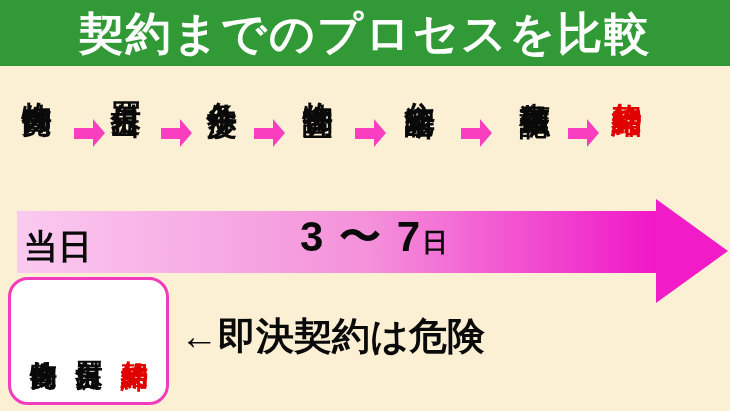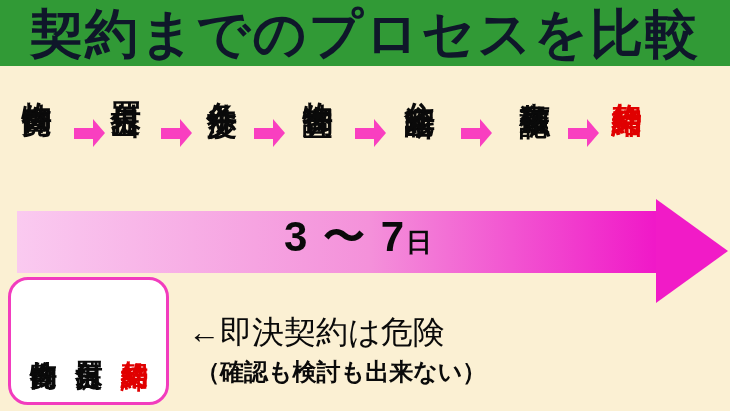--- a/index.html
+++ b/index.html
@@ -7,21 +7,21 @@
   .stage{
     position:relative;width:730px;height:411px;
     background:#fbf0d3;overflow:hidden;color:#0a0a0a;
   }
   
   .banner{
     position:absolute;left:0;top:0;width:730px;height:66px;
     background:#319a36;display:flex;align-items:center;justify-content:center;
   }
   .banner .title{
-    color:#0f172a;font-size:53px;font-weight:900;letter-spacing:2px;line-height:1;
+    color:#ffffff;font-size:45px;font-weight:900;letter-spacing:2px;line-height:1;
     white-space:nowrap;
   }
   
   .step{
     position:absolute;top:78px;
     writing-mode:vertical-rl;text-orientation:upright;
     font-size:30px;font-weight:800;letter-spacing:2px;line-height:1.06;
     white-space:nowrap;
   }
   .step.red{color:#e00000;}
@@ -38,38 +38,38 @@
     position:absolute;left:17px;top:211px;width:639px;height:62px;
     background:linear-gradient(to right,#facaf0,#f491da 55%,#f018c8);
   }
   .band-head{
     position:absolute;left:656px;top:199px;width:0;height:0;
     border-top:52px solid transparent;border-bottom:52px solid transparent;
     border-left:72px solid #f11bc7;
   }
   .tl-label{position:absolute;font-weight:800;white-space:nowrap;}
   .tl-day{font-size:34px;top:224px;}
-  .tl-range{top:209px;font-size:42px;letter-spacing:2px;}
+  .tl-range{top:209px;font-size:42px;letter-spacing:2px;margin-left:16px;}
   .tl-range .unit{font-size:26px;letter-spacing:0;}
   
   .danger-box{
     position:absolute;left:8px;top:277px;width:161px;height:128px;
     background:#ffffff;border:3px solid #f23cbe;border-radius:20px;
     box-sizing:border-box;
     display:flex;flex-direction:row;align-items:center;justify-content:space-evenly;
   }
   .danger-box .col{
     writing-mode:vertical-rl;text-orientation:upright;
     font-size:27px;font-weight:800;letter-spacing:1px;line-height:1.0;white-space:nowrap;
   }
   .danger-box .col.red{color:#e00000;}
   
   .note-main{
-    position:absolute;left:188px;top:311px;
-    font-size:32px;font-weight:400;white-space:nowrap;
+    position:absolute;left:180px;top:311px;
+    font-size:38px;font-weight:700;white-space:nowrap;
   }
   .note-sub{
     position:absolute;left:196px;top:356px;
     font-size:24px;font-weight:800;white-space:nowrap;
   }
 </style>
 </head>
 <body>
 
 <div class="stage">
@@ -107,24 +107,24 @@
       <span class="head"></span>
     </div>
   <div class="mini-arrow" style="left:568px">
       <span class="shaft"></span>
       <span class="head"></span>
     </div>
 
   <div class="band"></div>
   <div class="band-head"></div>
 
+  <div class="tl-label tl-day" style="left:24px">当日</div>
   <div class="tl-label tl-range" style="left:284px"><span>3 〜 7</span><span class="unit">日</span></div>
 
   <div class="danger-box">
     <div class="col">物件内覧</div>
     <div class="col">買付提出</div>
     <div class="col red">契約締結</div>
   </div>
 
   <div class="note-main">←即決契約は危険</div>
-  <div class="note-sub">（確認も検討も出来ない）</div>
 
 </div>
 
 </body></html>

